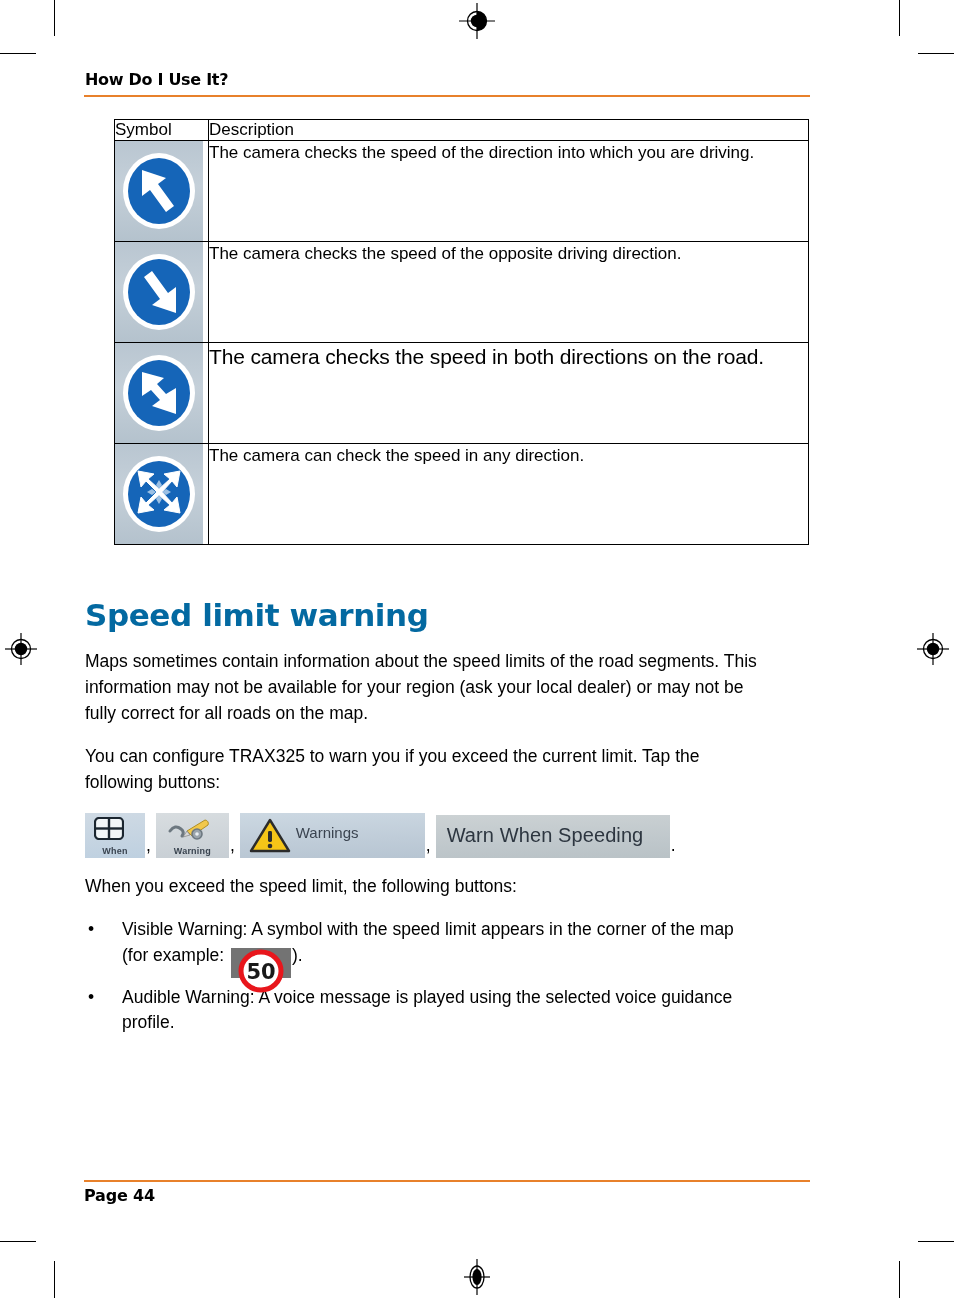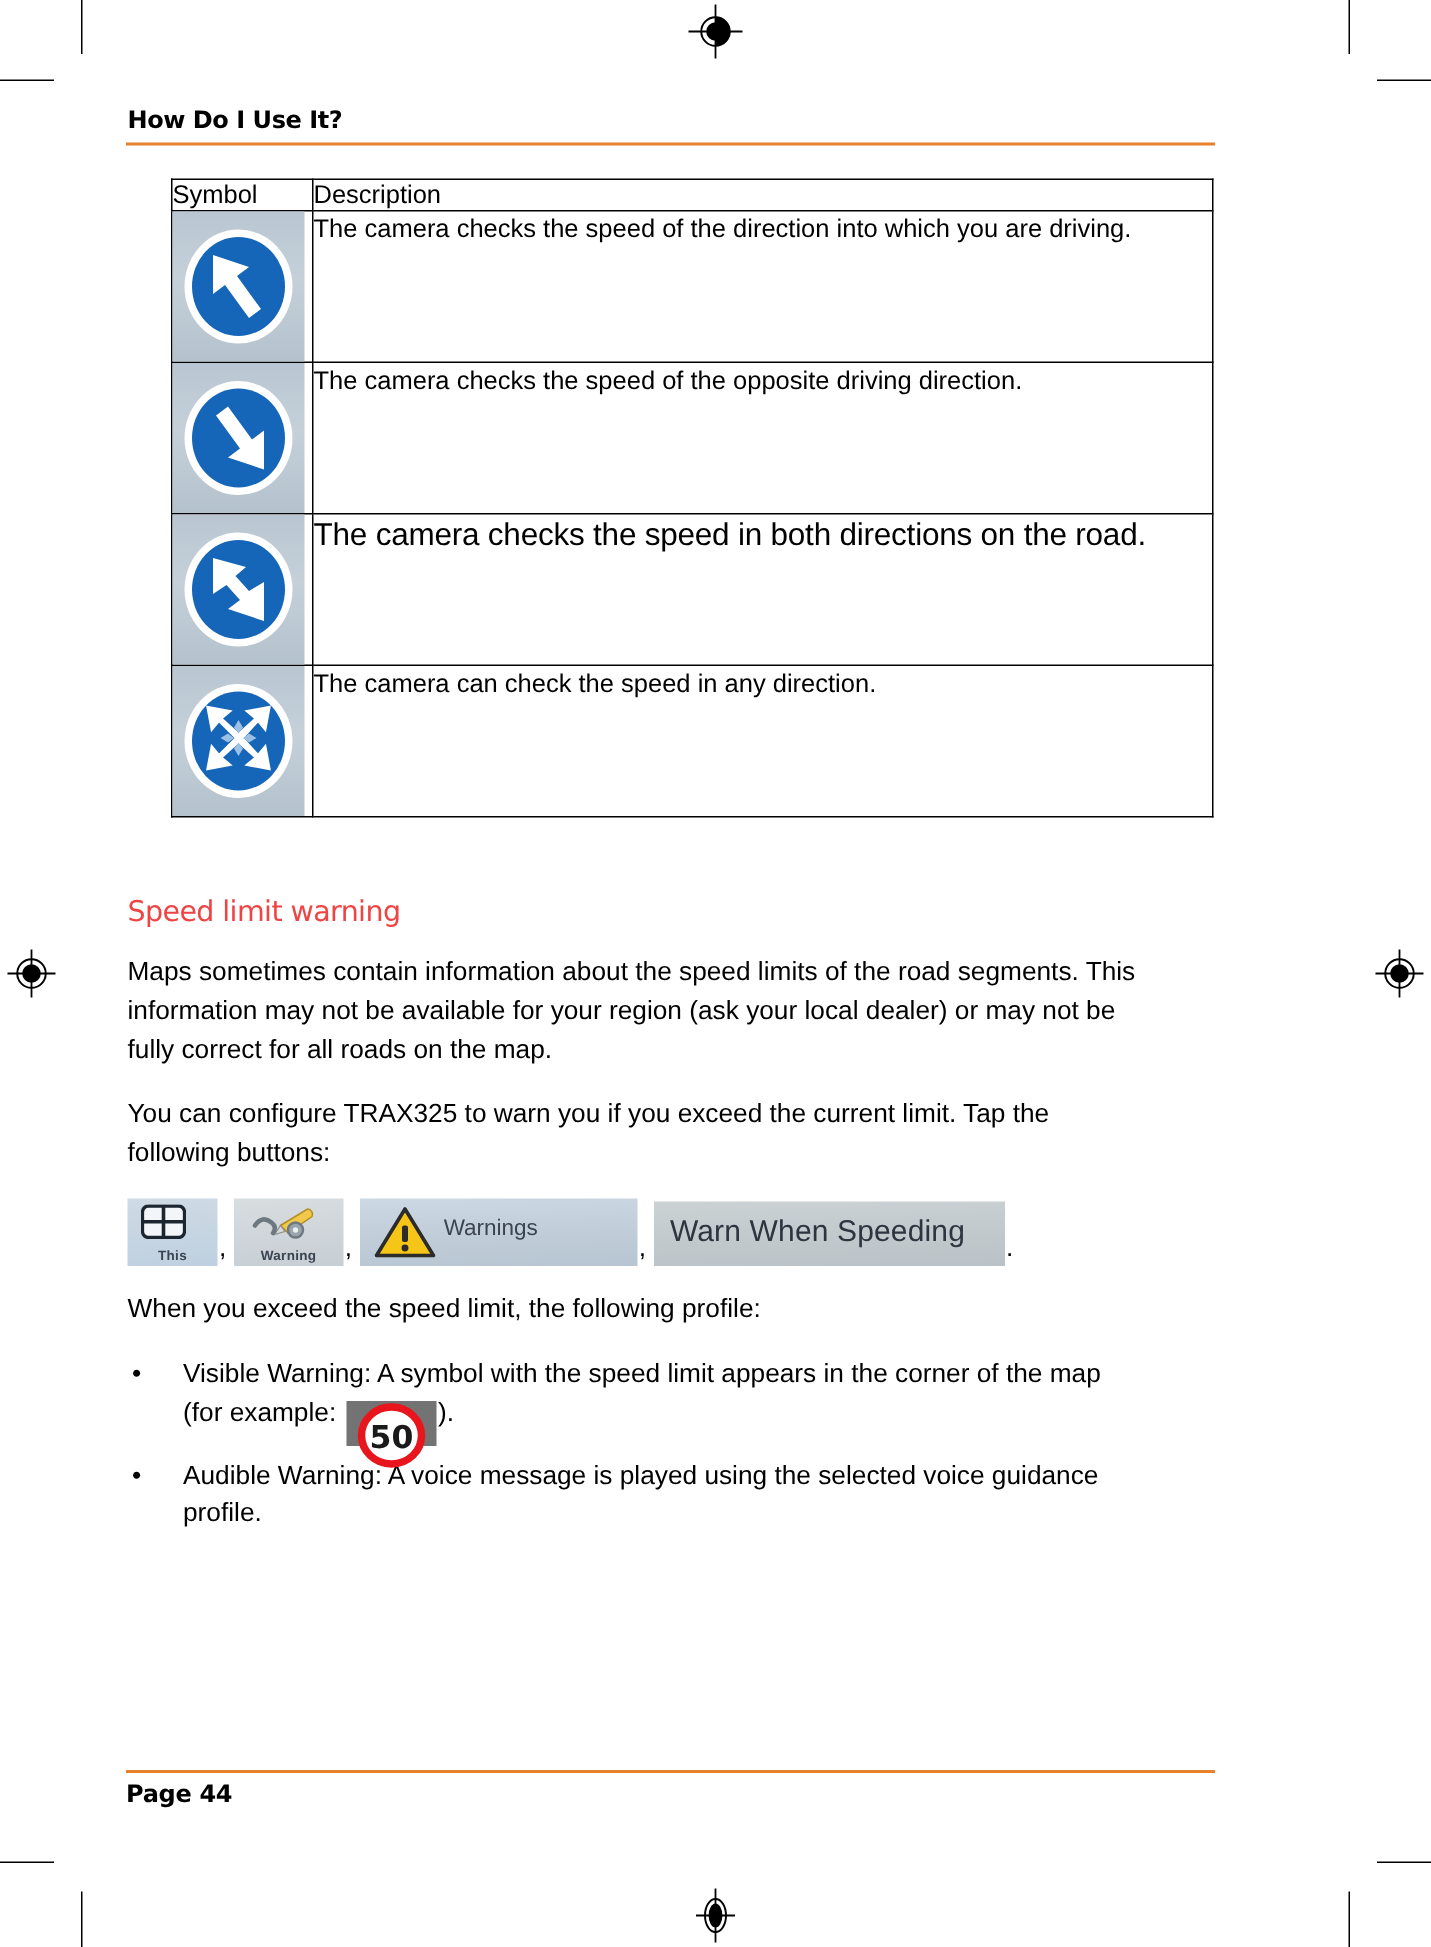--- a/index.html
+++ b/index.html
@@ -99,23 +99,23 @@
     height: 100px;
     background: linear-gradient(180deg,#b9c6d1 0%,#c5d0d9 45%,#b4c2cd 100%);
     display: block;
     position: relative;
   }
   .dir-sign svg { position: absolute; left: 5px; top: 9px; }
 
   
   #section-heading {
     font-family: "DejaVu Sans", sans-serif;
-    font-weight: normal;
-    font-size: 19px;
-    color: #ef4444;
+    font-weight: bold;
+    font-size: 31px;
+    color: #0369a1;
     letter-spacing: -0.4px;
     margin: 52px 0 16px 1px;
   }
 
   
   .body-para {
     font-size: 17.5px;
     line-height: 1.48;
     margin: 0 0 17px 1px;
     width: 690px;
@@ -348,21 +348,21 @@
   <p class="body-para">Maps sometimes contain information about the speed limits of the road segments. This information may not be available for your region (ask your local dealer) or may not be fully correct for all roads on the map.</p>
   <p class="body-para narrow">You can configure TRAX325 to warn you if you exceed the current limit. Tap the following buttons:</p>
 
   <div id="button-strip">
     <span class="ui-btn" id="btn-menu">
       <svg width="30" height="23" viewBox="0 0 30 23" style="position:absolute;left:9px;top:4px;">
         <rect x="1" y="1" width="28" height="21" rx="4" ry="4" fill="#f2f6f8" stroke="#1b2630" stroke-width="2.2"></rect>
         <line x1="15" y1="1.5" x2="15" y2="21.5" stroke="#1b2630" stroke-width="2.4"></line>
         <line x1="1.5" y1="11.5" x2="28.5" y2="11.5" stroke="#1b2630" stroke-width="2.4"></line>
       </svg>
-      <span class="btn-caption">This</span>
+      <span class="btn-caption">When</span>
     </span>
     <span class="strip-sep">,</span>
 
     <span class="ui-btn" id="btn-settings">
       <svg width="46" height="26" viewBox="0 0 46 26" style="position:absolute;left:8px;top:4px;">
         <path d="M23 14 L41 3 a3.5 3.5 0 0 1 3 5 L28 19 Z" fill="#f2c84b" stroke="#b08f22" stroke-width="1"></path>
         <path d="M23 14 L19 20 L26 18 Z" fill="#d8d8d8" stroke="#8c8c8c" stroke-width="0.8"></path>
         <path d="M6 14 q5 -7 11 -2 q4 3 1 7" fill="none" stroke="#6d7880" stroke-width="3" stroke-linecap="round"></path>
         <circle cx="33" cy="17" r="5" fill="#9aa4ac" stroke="#6d7880" stroke-width="1.6"></circle>
         <circle cx="33" cy="17" r="1.8" fill="#e9eef1"></circle>
@@ -380,21 +380,21 @@
       <span id="warnings-label">Warnings</span>
     </span>
     <span class="strip-sep">,</span>
 
     <span class="ui-btn" id="btn-warnspeed">
       <span id="warnspeed-label">Warn When Speeding</span>
     </span>
     <span class="strip-sep">.</span>
   </div>
 
-  <p class="body-para">When you exceed the speed limit, the following profile:</p>
+  <p class="body-para">When you exceed the speed limit, the following buttons:</p>
 
   <div class="bullet-row">
     <span class="bullet-dot">•</span>
     <span class="bullet-text">
       <span>Visible Warning: A symbol with the speed limit appears in the corner of the map  (for example:</span>
       <span class="speed-inline">
         <svg width="60" height="46" viewBox="0 0 60 46">
           <ellipse cx="30" cy="23" rx="20" ry="19" fill="#ffffff" stroke="#e8161c" stroke-width="5"></ellipse>
           <text x="30" y="31" text-anchor="middle" font-family="DejaVu Sans, sans-serif" font-size="21" font-weight="bold" fill="#1a1a1a">50</text>
         </svg>

